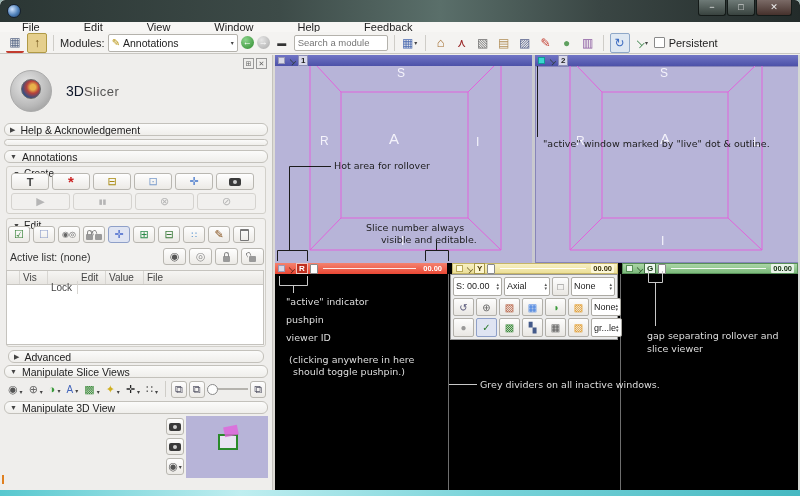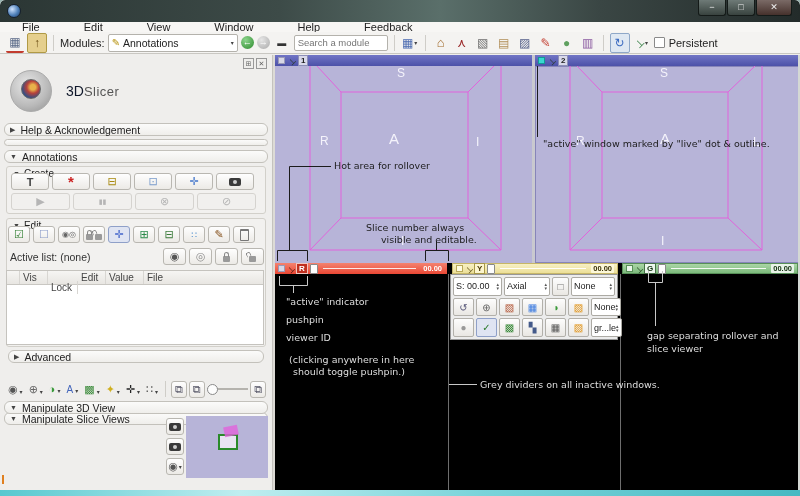--- a/index.html
+++ b/index.html
@@ -244,21 +244,21 @@
         <span style="width:28px;">Edit</span>
         <span style="width:38px;">Value</span>
         <span style="flex:1;border-right:none;">File</span>
       </div>
     </div>
 
     <div class="sec" style="top:295px;left:8px;width:256px;">
       <span class="arrow">▶</span>
       <span>Advanced</span>
     </div>
-    <div class="sec" style="top:310px;margin-top:47px;">
+    <div class="sec" style="top:310px;">
       <span class="arrow">▼</span>
       <span>Manipulate Slice Views</span>
     </div>
     <div class="abs" style="left:6px;top:325px;width:260px;height:18px;display:flex;align-items:center;gap:2px;">
       <span class="dicon" style="color:#555;">
           <span>◉</span>
           <span class="caret">▾</span>
         </span>
       <span class="dicon" style="color:#666;">
           <span>⊕</span>

